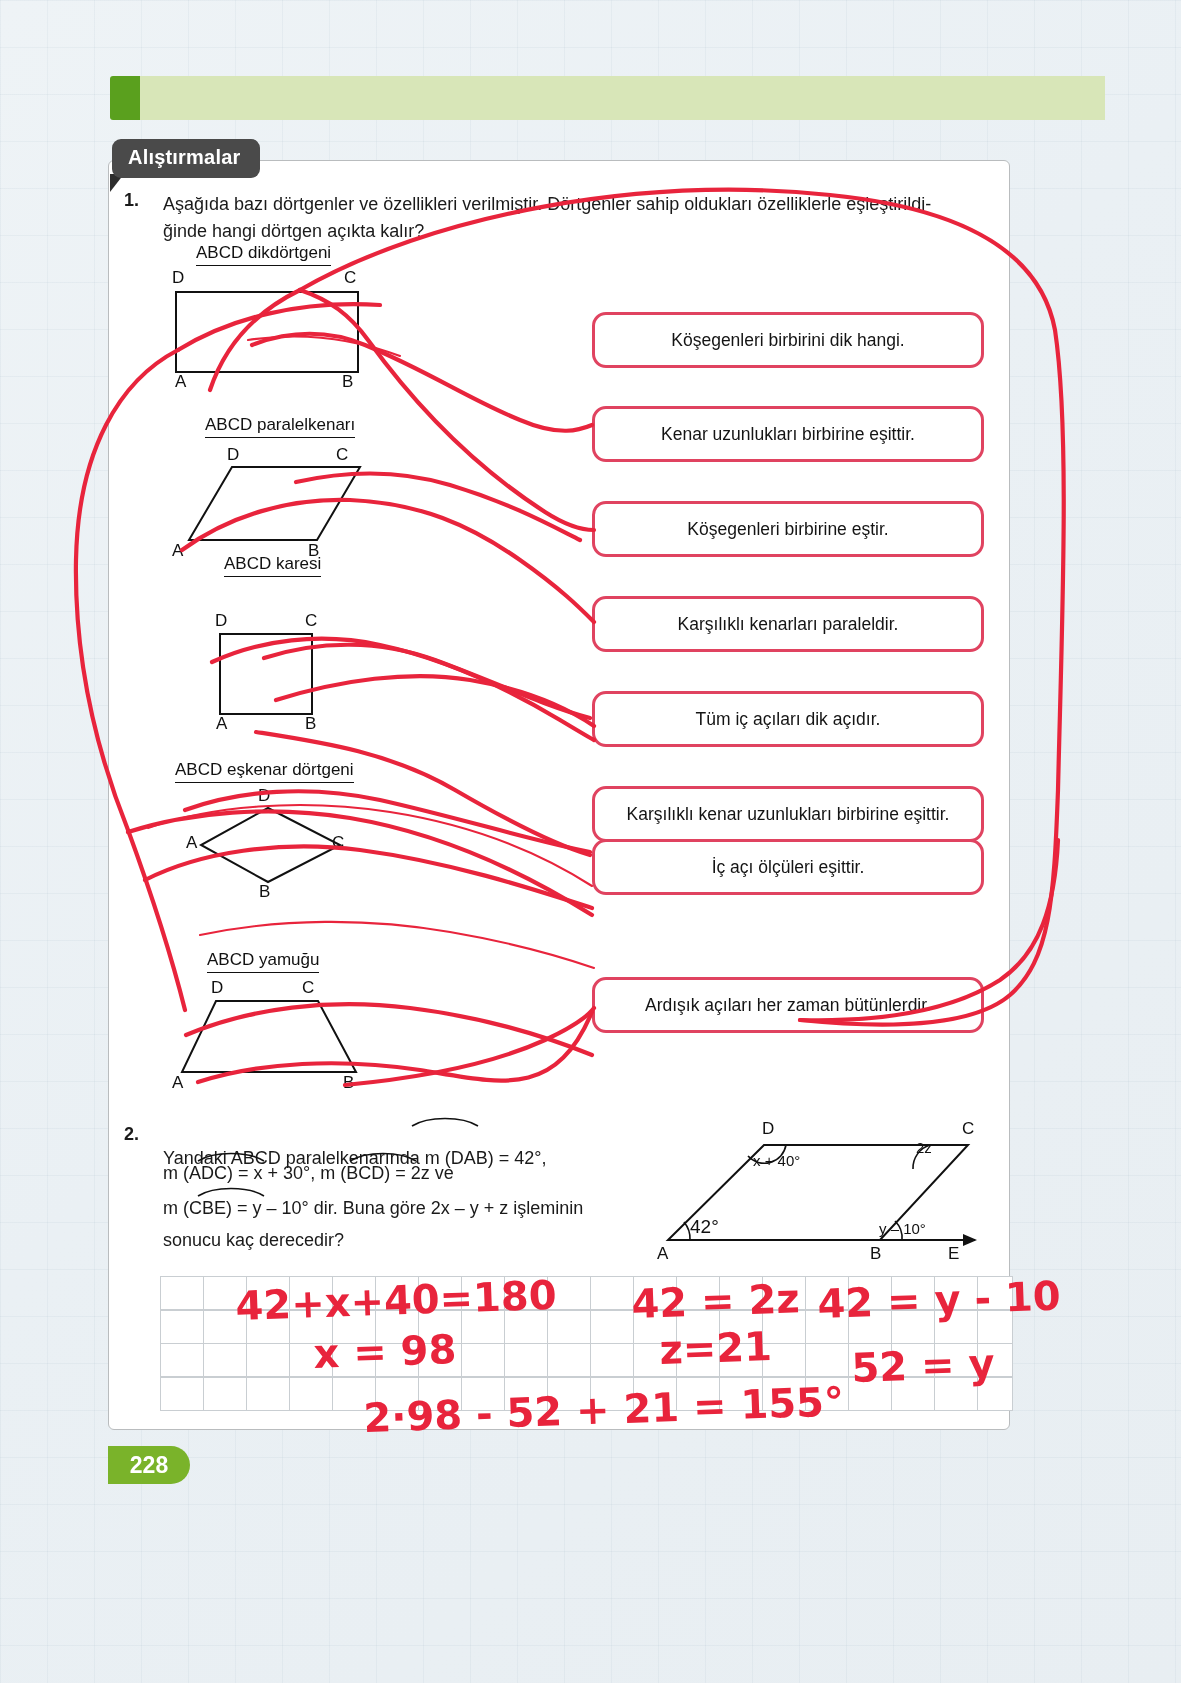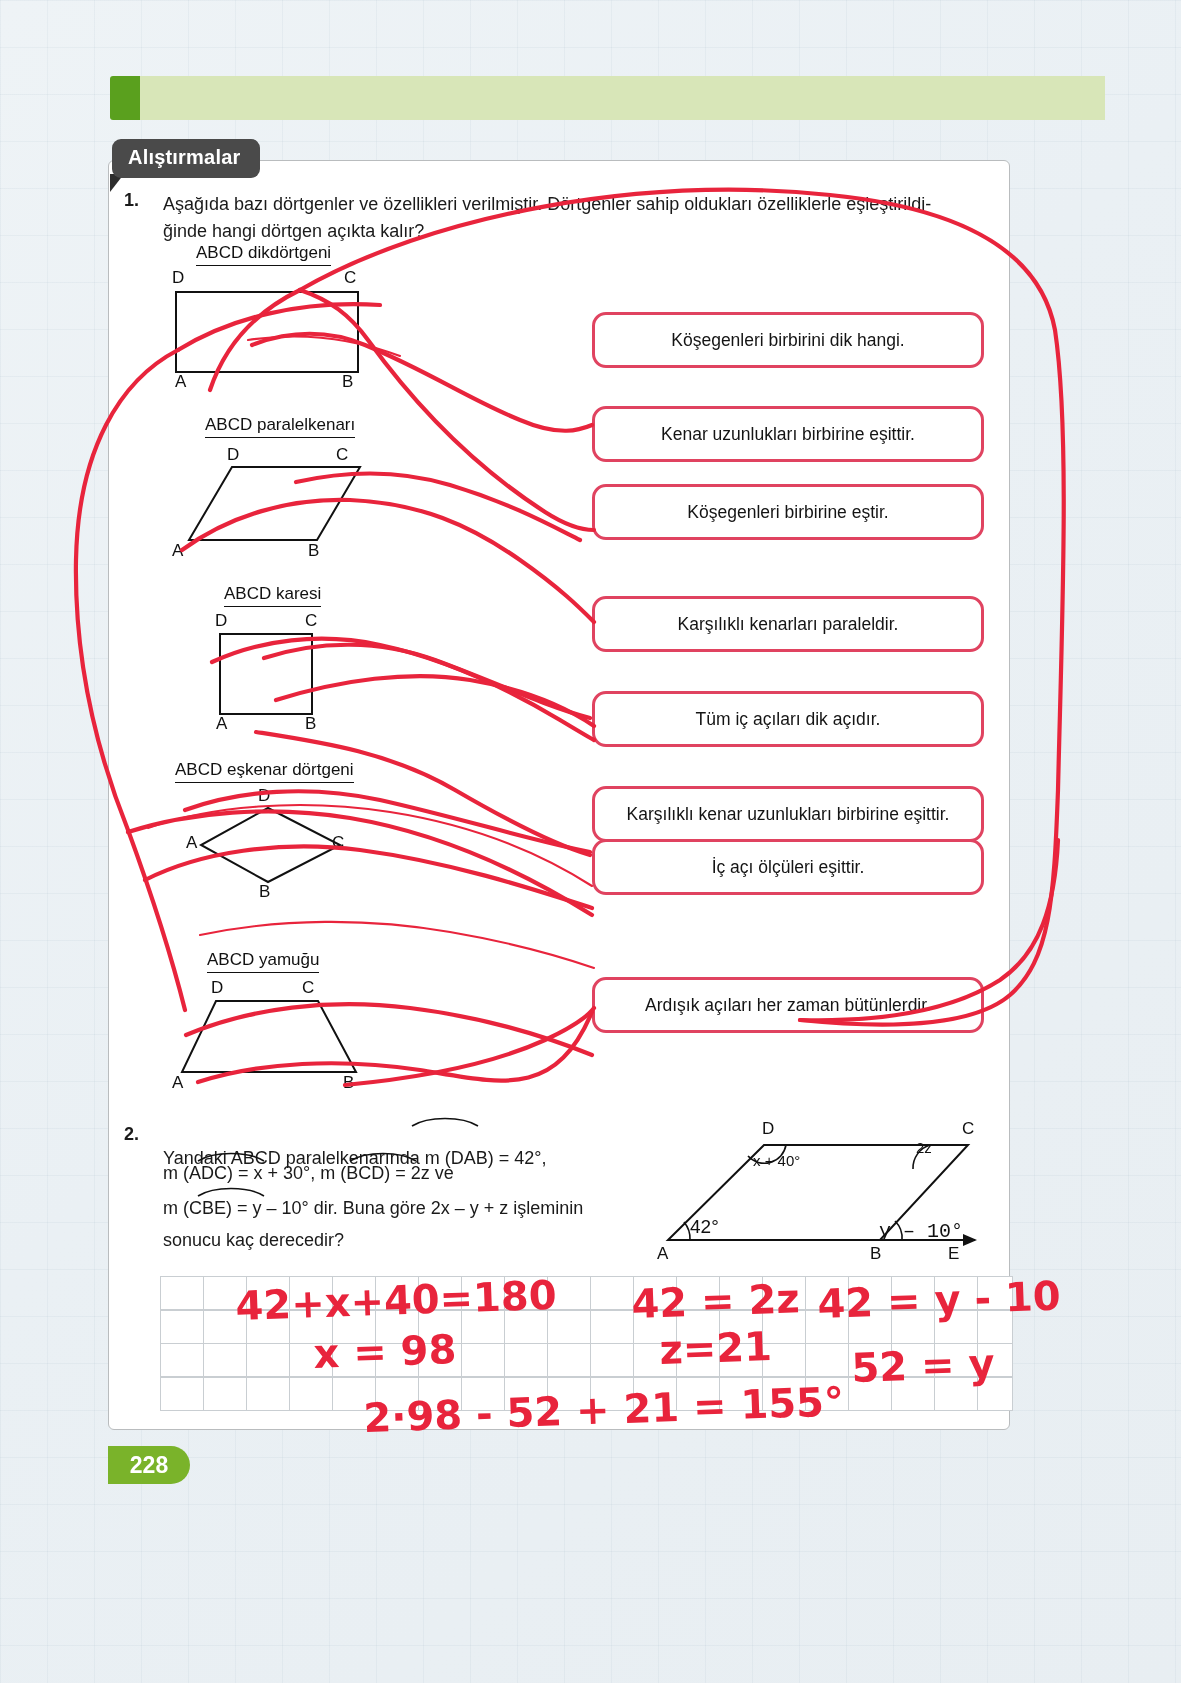--- a/index.html
+++ b/index.html
@@ -166,21 +166,21 @@
 <div class="vlabel" style="left:344px; top:268px;">C</div>
 <div class="vlabel" style="left:175px; top:372px;">A</div>
 <div class="vlabel" style="left:342px; top:372px;">B</div>
 
 <div class="shape-caption" style="left:205px; top:415px;">ABCD paralelkenarı</div>
 <div class="vlabel" style="left:227px; top:445px;">D</div>
 <div class="vlabel" style="left:336px; top:445px;">C</div>
 <div class="vlabel" style="left:172px; top:541px;">A</div>
 <div class="vlabel" style="left:308px; top:541px;">B</div>
 
-<div class="shape-caption" style="left:224px; top:584px;">ABCD karesi</div>
+<div class="shape-caption" style="left:224px; top:554px;">ABCD karesi</div>
 <div class="vlabel" style="left:215px; top:611px;">D</div>
 <div class="vlabel" style="left:305px; top:611px;">C</div>
 <div class="vlabel" style="left:216px; top:714px;">A</div>
 <div class="vlabel" style="left:305px; top:714px;">B</div>
 
 <div class="shape-caption" style="left:175px; top:760px;">ABCD eşkenar dörtgeni</div>
 <div class="vlabel" style="left:258px; top:786px;">D</div>
 <div class="vlabel" style="left:186px; top:833px;">A</div>
 <div class="vlabel" style="left:332px; top:833px;">C</div>
 <div class="vlabel" style="left:259px; top:882px;">B</div>
@@ -215,29 +215,29 @@
 </svg>
 
 <div class="vlabel" style="left:762px; top:1119px;">D</div>
 <div class="vlabel" style="left:962px; top:1119px;">C</div>
 <div class="vlabel" style="left:657px; top:1244px;">A</div>
 <div class="vlabel" style="left:870px; top:1244px;">B</div>
 <div class="vlabel" style="left:948px; top:1244px;">E</div>
 <div class="vlabel" style="left:753px; top:1152px; font-size:15px;">x + 40°</div>
 <div class="vlabel" style="left:916px; top:1139px; font-size:15px;">2z</div>
 <div class="vlabel" style="left:690px; top:1216px; font-size:19px;">42°</div>
-<div class="vlabel" style="left:879px; top:1220px; font-size:20px;font-family:Liberation Mono, monospace;">y – 10°</div>
+<div class="vlabel" style="left:879px; top:1220px; font-size:15px;">y – 10°</div>
 
 <div class="prop-box" style="top:312px;">
     <span>Köşegenleri birbirini dik hangi.</span>
   </div>
 <div class="prop-box" style="top:406px;">
     <span>Kenar uzunlukları birbirine eşittir.</span>
   </div>
-<div class="prop-box" style="top:484px;">
+<div class="prop-box" style="top:501px;">
     <span>Köşegenleri birbirine eştir.</span>
   </div>
 <div class="prop-box" style="top:596px;">
     <span>Karşılıklı kenarları paraleldir.</span>
   </div>
 <div class="prop-box" style="top:691px;justify-content:center;">
     <span>Tüm iç açıları dik açıdır.</span>
   </div>
 <div class="prop-box" style="top:786px;">
     <span>Karşılıklı kenar uzunlukları birbirine eşittir.</span>

